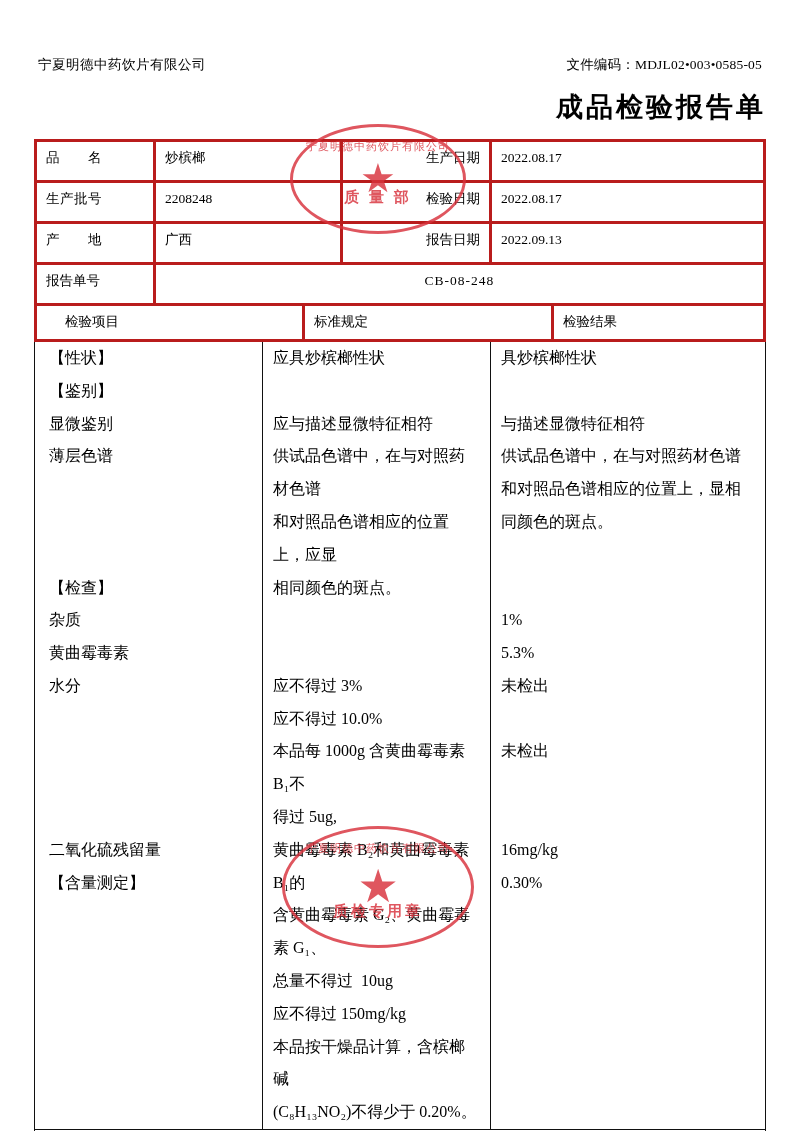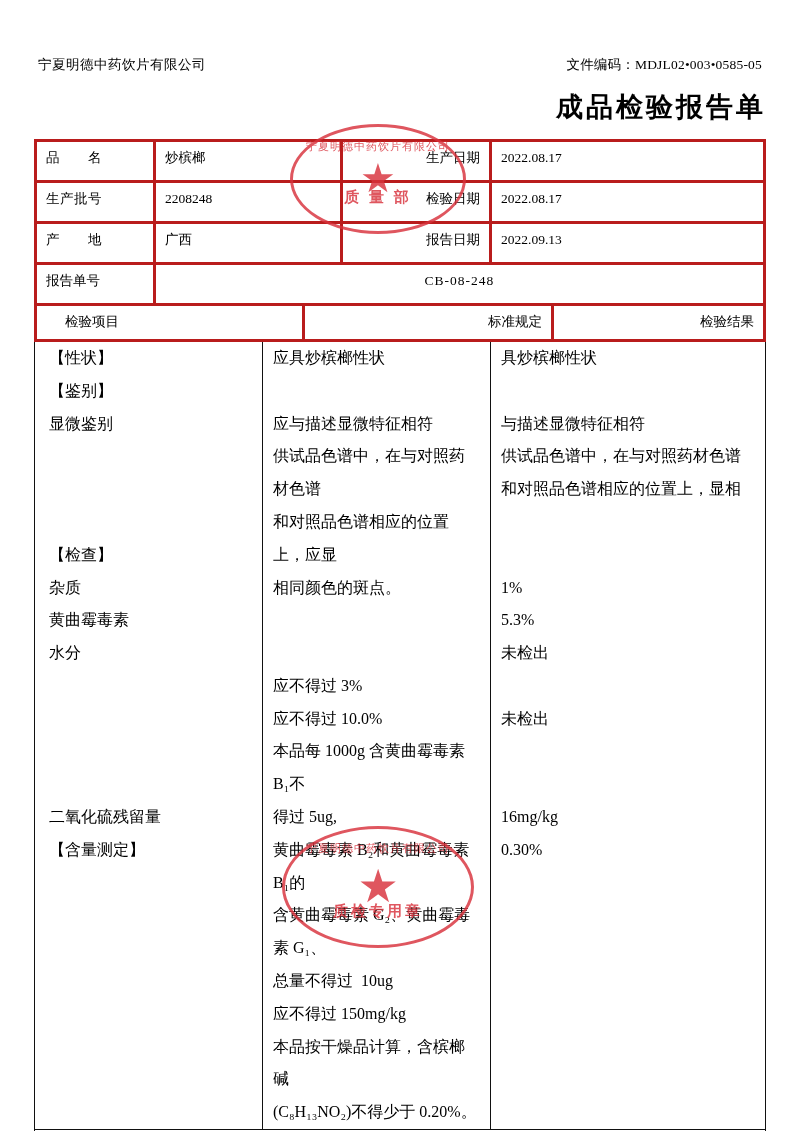--- a/index.html
+++ b/index.html
@@ -64,21 +64,21 @@
   .c-val { width: 150px; }
   .c-lbl2 { width: 116px; text-align: right; }
   .c-val2 { width: 230px; }
   .row-h td { height: 26px; }
 
   .reportno td.rn-lbl { width: 88px; }
   .reportno td.rn-val { text-align: center; letter-spacing: 1px; }
 
   
   .colhdr td {
-    text-align: right;
+    text-align: left;
     padding-top: 10px;
     padding-bottom: 8px;
   }
   .colhdr .ch1 { text-align: left; padding-left: 28px; }
   .col-item {
     width: 228px;
     border-right: 1px solid #111;
     box-sizing: border-box;
     padding: 0 24px 0 14px;
   }
@@ -215,20 +215,21 @@
   </tbody>
     </table>
 
   <div class="bigcell">
     <div class="bigcell-inner">
       <div class="col-item">
         <div class="ln"></div>
         <div class="ln">【性状】</div>
         <div class="ln">【鉴别】</div>
         <div class="ln">显微鉴别</div>
+        <div class="ln">薄层色谱</div>
         <div class="ln blank">.</div>
         <div class="ln blank">.</div>
         <div class="ln blank">.</div>
         <div class="ln">【检查】</div>
         <div class="ln">杂质</div>
         <div class="ln">黄曲霉毒素</div>
         <div class="ln">水分</div>
         <div class="ln blank">.</div>
         <div class="ln blank">.</div>
         <div class="ln blank">.</div>
@@ -259,20 +260,21 @@
         <div class="ln">(C₈H₁₃NO₂)不得少于 0.20%。</div>
       </div>
 
       <div class="col-res">
         <div class="ln"></div>
         <div class="ln">具炒槟榔性状</div>
         <div class="ln blank">.</div>
         <div class="ln">与描述显微特征相符</div>
         <div class="ln">供试品色谱中，在与对照药材色谱</div>
         <div class="ln">和对照品色谱相应的位置上，显相</div>
+        <div class="ln">同颜色的斑点。</div>
         <div class="ln blank">.</div>
         <div class="ln blank">.</div>
         <div class="ln">1%</div>
         <div class="ln">5.3%</div>
         <div class="ln">未检出</div>
         <div class="ln blank">.</div>
         <div class="ln">未检出</div>
         <div class="ln blank">.</div>
         <div class="ln blank">.</div>
         <div class="ln">16mg/kg</div>

